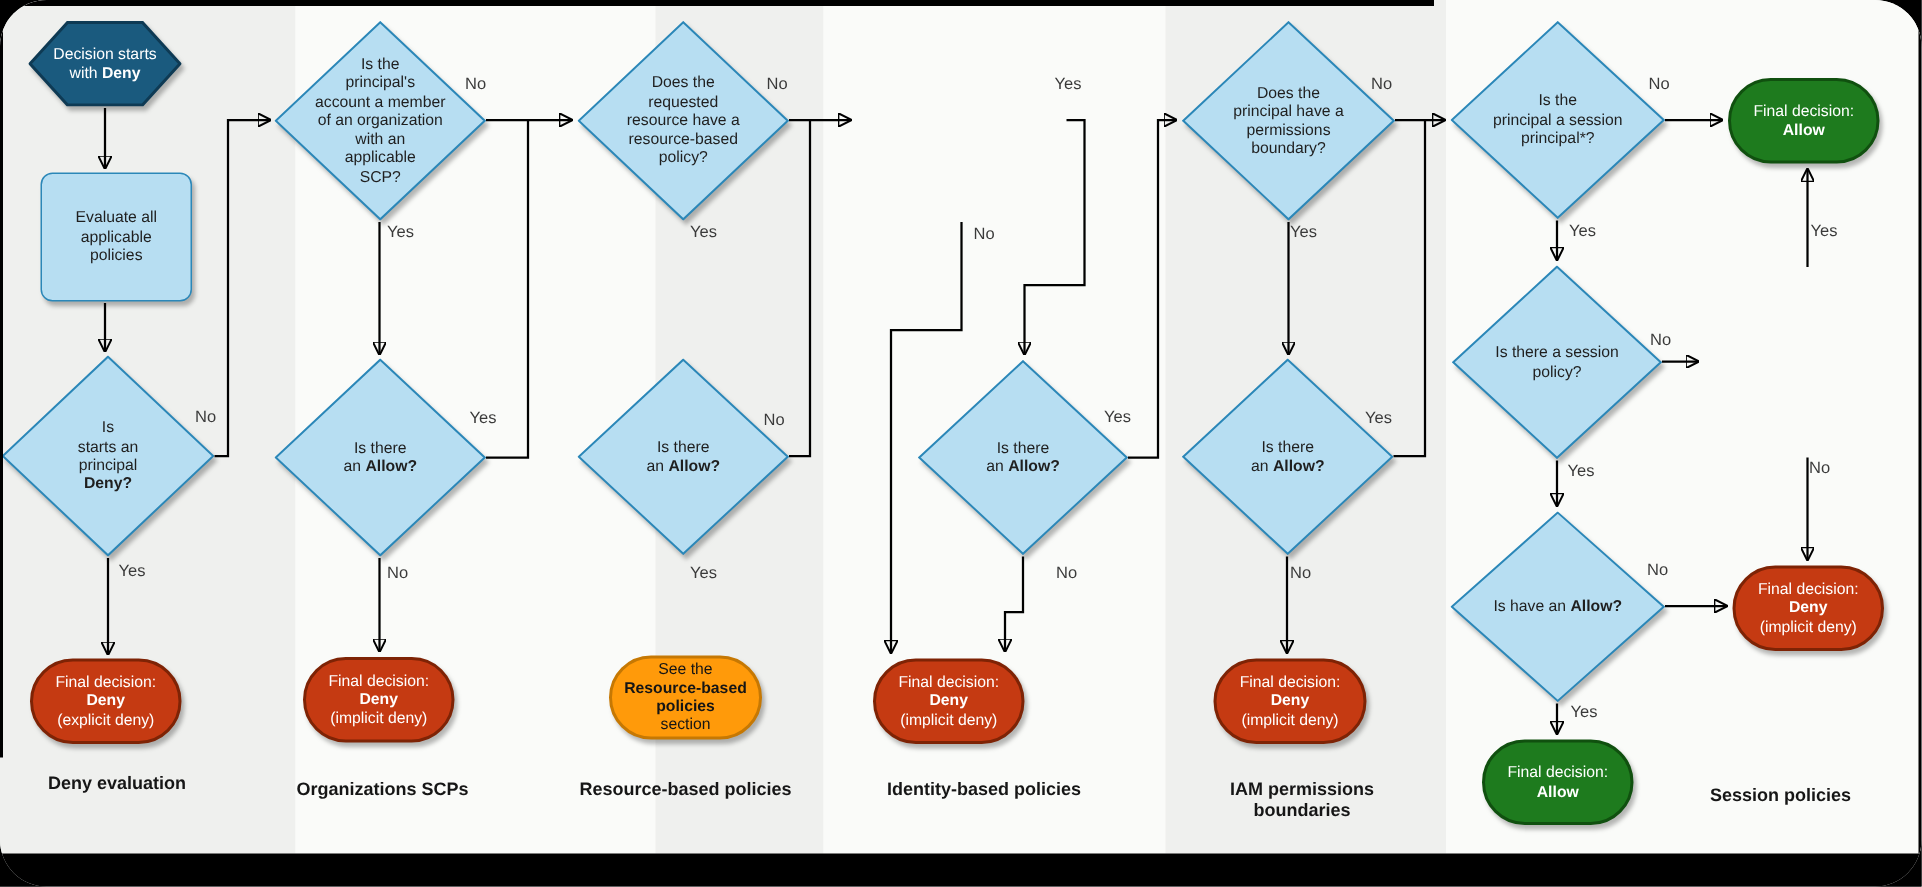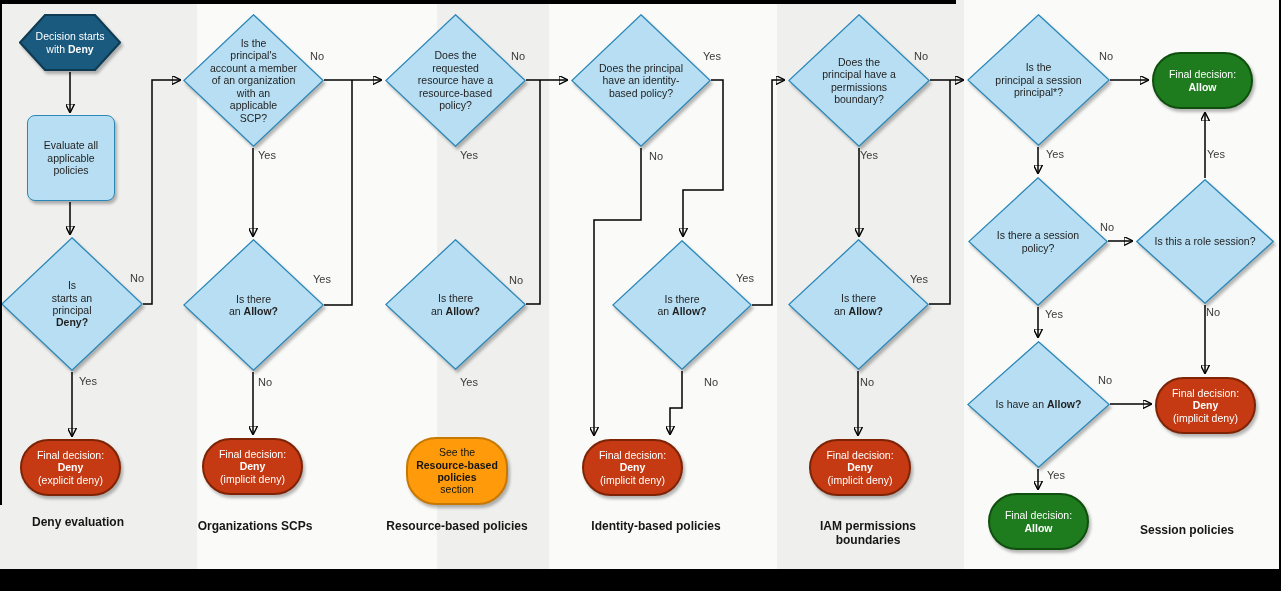--- a/index.html
+++ b/index.html
@@ -1,18 +1,18 @@
 <!DOCTYPE html>
 <html><head>
 <meta charset="utf-8">
 <style>
   html,body{margin:0;padding:0;background:#000;}
   *{box-sizing:border-box;}
   .stage{position:relative;width:1281px;height:591px;overflow:hidden;background:#fafbf9;
-         font-family:"Liberation Sans",sans-serif;}
+         font-family:"Liberation Sans",sans-serif;border-radius:31px;}
   .stripe{position:absolute;top:0;height:569px;z-index:0;}
   .wires{position:absolute;left:0;top:0;z-index:1;pointer-events:none;}
   .wires path{fill:none;stroke:#000;stroke-width:1.5;}
   .node{position:absolute;z-index:3;filter:drop-shadow(2px 3px 1.5px rgba(0,0,0,.28));}
   .dshape{position:absolute;inset:0;width:100%;height:100%;}
   .dshape polygon{vector-effect:non-scaling-stroke;}
   .diamond .dshape polygon{fill:#b7def2;stroke:#2b87b8;stroke-width:1.3;}
   .hex .dshape polygon{fill:#1a5a7e;stroke:#0e3a54;stroke-width:2;}
   .txt{position:relative;z-index:2;display:flex;flex-direction:column;justify-content:center;
        align-items:center;width:100%;height:100%;text-align:center;
@@ -80,21 +80,21 @@
   <div class="node hex" style="left:19px;top:14px;width:102px;height:57px;">
     <svg class="dshape" viewBox="0 0 102 58" preserveAspectRatio="none">
         <polygon points="26,1 76,1 101,29 76,57 26,57 1,29"></polygon>
       </svg>
     <div class="txt">
       <div>Decision starts</div>
       <div><span>with </span><b>Deny</b></div>
     </div>
   </div>
 
-  <div class="node proc" style="left:27px;top:115px;width:88px;height:86px;">
+  <div class="node proc" style="left:27px;top:115px;width:101px;height:86px;">
     <div class="txt">
       <div>Evaluate all</div>
       <div>applicable</div>
       <div>policies</div>
     </div>
   </div>
 
   <div class="node diamond" style="left:1px;top:237px;width:142px;height:134px;">
     <svg class="dshape" viewBox="0 0 100 100" preserveAspectRatio="none">
         <polygon points="50,0.6 99.4,50 50,99.4 0.6,50"></polygon>
@@ -164,39 +164,29 @@
   <div class="node diamond" style="left:385px;top:239px;width:141px;height:131px;">
     <svg class="dshape" viewBox="0 0 100 100" preserveAspectRatio="none">
         <polygon points="50,0.6 99.4,50 50,99.4 0.6,50"></polygon>
       </svg>
     <div class="txt">
       <div>Is there</div>
       <div><span>an </span><b>Allow?</b></div>
     </div>
   </div>
 
-  <div class="node pill orange" style="left:406px;top:437px;width:102px;height:68px;">
+  <div class="node pill orange" style="left:406px;top:437px;width:102px;height:56px;">
     <div class="txt">
       <div>See the</div>
       <div><b>Resource-based</b></div>
       <div><b>policies</b></div>
       <div>section</div>
     </div>
   </div>
 
-  <div class="node diamond" style="left:571px;top:14px;width:140px;height:133px;">
-    <svg class="dshape" viewBox="0 0 100 100" preserveAspectRatio="none">
-        <polygon points="50,0.6 99.4,50 50,99.4 0.6,50"></polygon>
-      </svg>
-    <div class="txt">
-      <div>Does the principal</div>
-      <div>have an identity-</div>
-      <div>based policy?</div>
-    </div>
-  </div>
 
   <div class="node diamond" style="left:612px;top:240px;width:140px;height:130px;">
     <svg class="dshape" viewBox="0 0 100 100" preserveAspectRatio="none">
         <polygon points="50,0.6 99.4,50 50,99.4 0.6,50"></polygon>
       </svg>
     <div class="txt">
       <div>Is there</div>
       <div><span>an </span><b>Allow?</b></div>
     </div>
   </div>
@@ -260,28 +250,20 @@
   <div class="node diamond" style="left:968px;top:177px;width:140px;height:129px;">
     <svg class="dshape" viewBox="0 0 100 100" preserveAspectRatio="none">
         <polygon points="50,0.6 99.4,50 50,99.4 0.6,50"></polygon>
       </svg>
     <div class="txt">
       <div>Is there a session</div>
       <div>policy?</div>
     </div>
   </div>
 
-  <div class="node diamond" style="left:1136px;top:179px;width:138px;height:125px;">
-    <svg class="dshape" viewBox="0 0 100 100" preserveAspectRatio="none">
-        <polygon points="50,0.6 99.4,50 50,99.4 0.6,50"></polygon>
-      </svg>
-    <div class="txt">
-      <div>Is this a role session?</div>
-    </div>
-  </div>
 
   <div class="node diamond" style="left:967px;top:341px;width:143px;height:127px;">
     <svg class="dshape" viewBox="0 0 100 100" preserveAspectRatio="none">
         <polygon points="50,0.6 99.4,50 50,99.4 0.6,50"></polygon>
       </svg>
     <div class="txt">
       <div><span>Is have an </span><b>Allow?</b></div>
     </div>
   </div>
 

